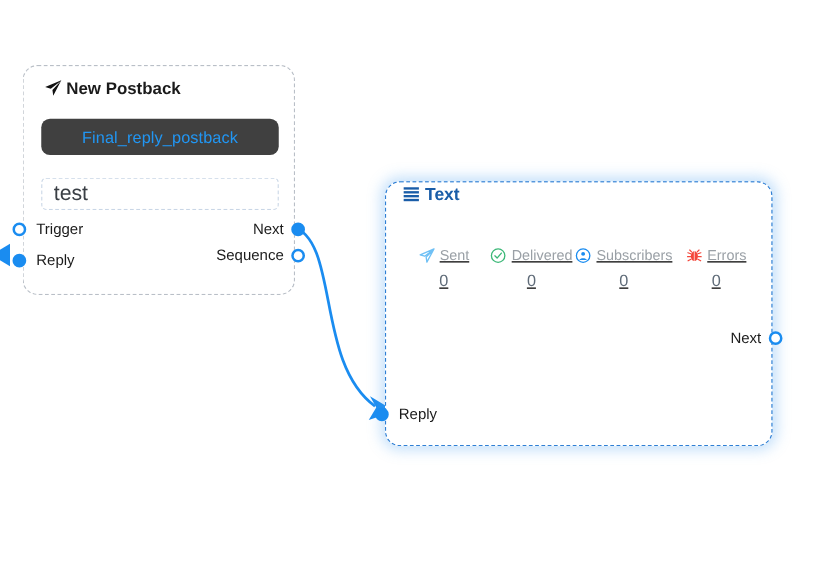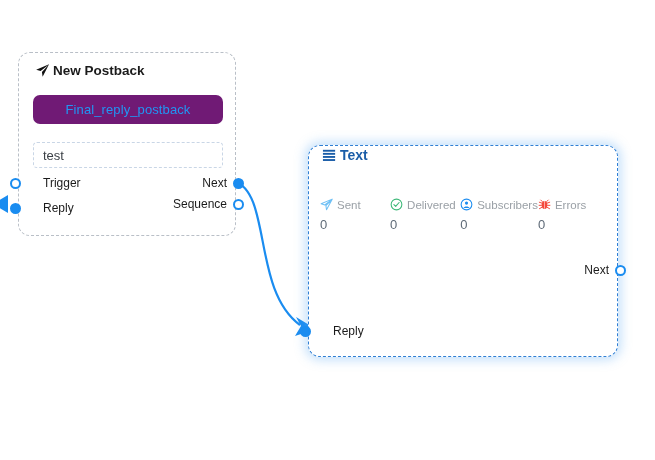--- a/index.html
+++ b/index.html
@@ -89,21 +89,21 @@
     line-height: 0;
   }
 
   
   .pill {
     position: absolute;
     left: 14px;
     top: 42px;
     width: 190px;
     height: 29px;
-    background: #701a75;
+    background: #404040;
     border-radius: 7px;
     display: flex;
     align-items: center;
     justify-content: center;
     color: #2196f3;
     font-size: 13px;
     letter-spacing: 0.1px;
   }
 
   .dash-field {
@@ -112,33 +112,33 @@
     top: 89px;
     width: 190px;
     height: 26px;
     box-sizing: border-box;
     border: 1px dashed #c9d6e6;
     border-radius: 4px;
     display: flex;
     align-items: center;
     padding-left: 9px;
     color: #3a3f45;
-    font-size: 13px;
+    font-size: 17px;
   }
 
   
   .port-row {
     position: absolute;
     display: flex;
     align-items: center;
     font-size: 12px;
     color: #1b1b1b;
     white-space: nowrap;
   }
-  .port-row.left  { left: -9px; gap: 22px; }
+  .port-row.left  { left: -9px; gap: 8px; }
   .port-row.right { right: -9px; gap: 6px; flex-direction: row-reverse; justify-content: flex-end; }
 
   .port-dot {
     width: 11px;
     height: 11px;
     border-radius: 50%;
     box-sizing: border-box;
     flex: none;
   }
   .port-dot.hollow {
@@ -177,20 +177,22 @@
     position: absolute;
     left: 11px;
     top: 52px;
     width: 288px;
     display: flex;
   }
   .stat {
     flex: 1;
     display: flex;
     flex-direction: column;
+    align-items: center;
+    text-decoration: underline;
   }
   .stat-label {
     display: flex;
     align-items: center;
     gap: 4px;
     font-size: 11.5px;
     color: #9aa0a6;
     white-space: nowrap;
   }
   .stat-value {

